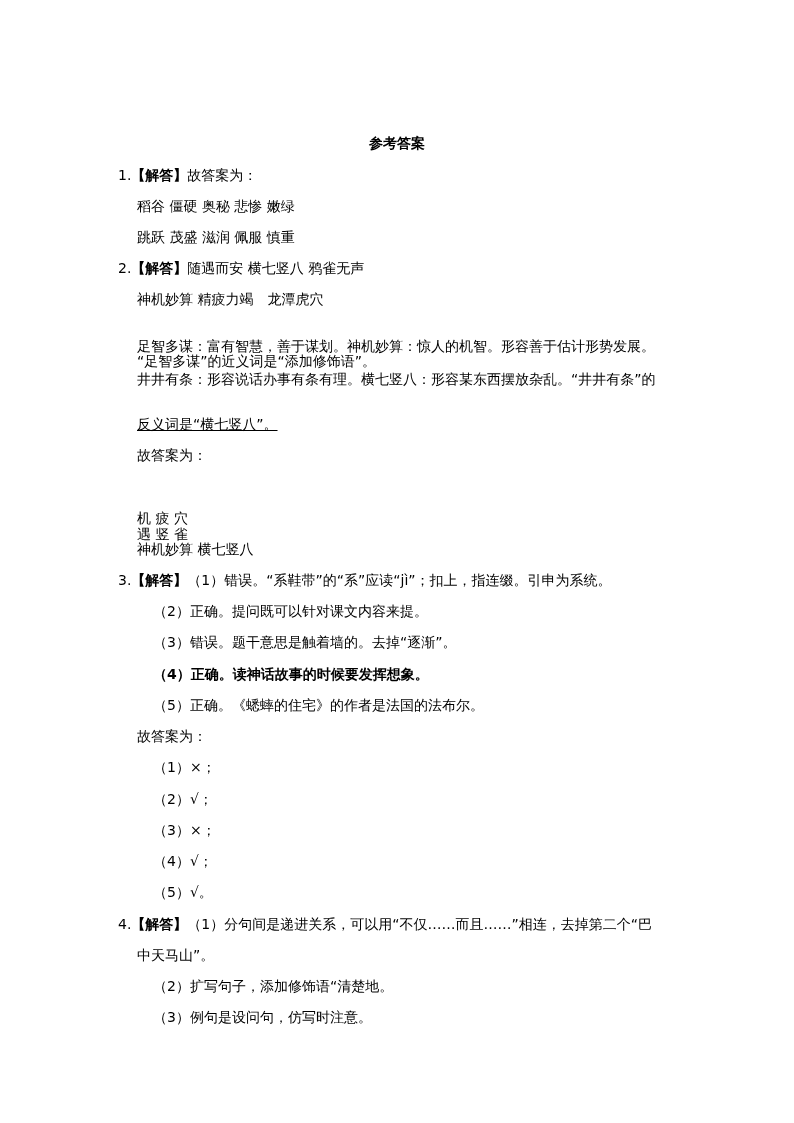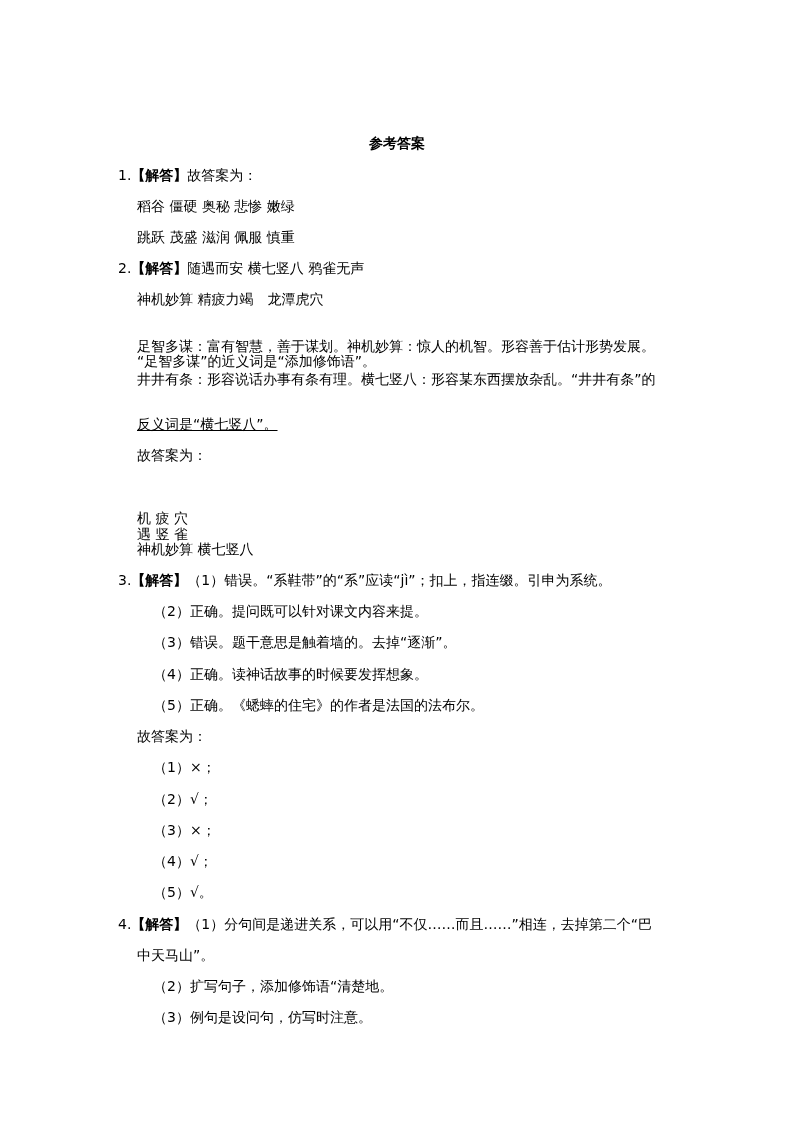--- a/index.html
+++ b/index.html
@@ -29,21 +29,21 @@
       <div class="line l1" style="top: 352px;"><span>“足智多谋”的近义词是“添加修饰语”。</span></div>
       <div class="line l1" style="top: 370px;"><span>井井有条：形容说话办事有条有理。横七竖八：形容某东西摆放杂乱。“井井有条”的</span></div>
       <div class="line l1" style="top: 415px; text-decoration: underline;"><span>反义词是“横七竖八”。</span></div>
       <div class="line l1" style="top: 446px;"><span>故答案为：</span></div>
       <div class="line l1" style="top: 478px; margin-top: 47px;"><span>遇 竖 雀</span></div>
       <div class="line l1" style="top: 509px;"><span>机 疲 穴</span></div>
       <div class="line l1" style="top: 540px;"><span>神机妙算 横七竖八</span></div>
       <div class="line l0" style="top: 571px;"><span>3.</span><span class="bold">【解答】</span><span>（1）错误。“系鞋带”的“系”应读“jì”；扣上，指连缀。引申为系统。</span></div>
       <div class="line l2" style="top: 602px;"><span>（2）正确。提问既可以针对课文内容来提。</span></div>
       <div class="line l2" style="top: 633px;"><span>（3）错误。题干意思是触着墙的。去掉“逐渐”。</span></div>
-      <div class="line l2" style="top: 665px;"><span>（4）正确。读神话故事的时候要发挥想象。</span></div>
+      <div class="line l2" style="top: 665px; font-weight: bold;"><span>（4）正确。读神话故事的时候要发挥想象。</span></div>
       <div class="line l2" style="top: 696px;"><span>（5）正确。《蟋蟀的住宅》的作者是法国的法布尔。</span></div>
       <div class="line l1" style="top: 727px;"><span>故答案为：</span></div>
       <div class="line l2" style="top: 758px;"><span>（1）×；</span></div>
       <div class="line l2" style="top: 790px;"><span>（2）√；</span></div>
       <div class="line l2" style="top: 821px;"><span>（3）×；</span></div>
       <div class="line l2" style="top: 852px;"><span>（4）√；</span></div>
       <div class="line l2" style="top: 883px;"><span>（5）√。</span></div>
       <div class="line l0" style="top: 915px;"><span>4.</span><span class="bold">【解答】</span><span>（1）分句间是递进关系，可以用“不仅……而且……”相连，去掉第二个“巴</span></div>
       <div class="line l1" style="top: 946px;"><span>中天马山”。</span></div>
       <div class="line l2" style="top: 977px;"><span>（2）扩写句子，添加修饰语“清楚地。</span></div>

